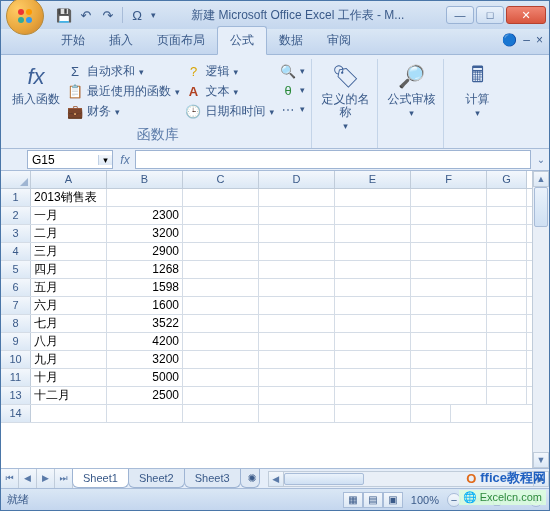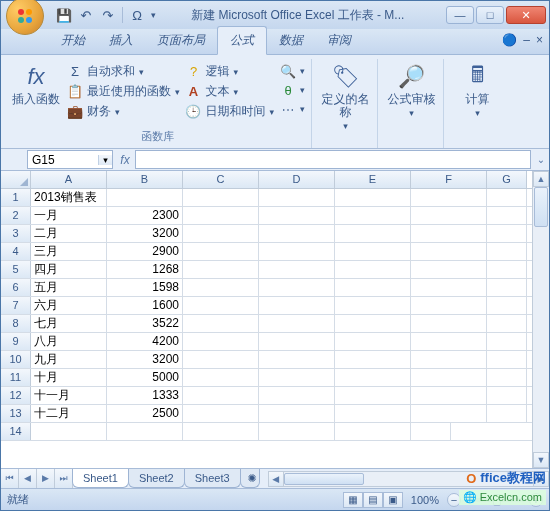--- a/index.html
+++ b/index.html
@@ -13,29 +13,29 @@
   .qat { display: flex; align-items: center; gap: 6px; margin-left: 4px; }
   .qat-ic { width: 16px; height: 16px; display: flex; align-items: center; justify-content: center; font-size: 13px; color: #3a5a89; }
   .qat-sep { width: 1px; height: 16px; background: #a8bcd8; }
   .title-text { flex: 1; text-align: center; color: #3a5a89; font-size: 12px; overflow: hidden; white-space: nowrap; text-overflow: ellipsis; }
   .win-controls { display: flex; gap: 2px; margin-left: 6px; }
   .win-btn { width: 28px; height: 18px; background: linear-gradient(#e9f1fa, #cfdff2); border: 1px solid #9ab3d5; border-radius: 3px; display: flex; align-items: center; justify-content: center; font-size: 11px; color: #3a5a89; }
   .win-btn.close { background: linear-gradient(#f08673, #d9563f); color: #fff; border-color: #b5412f; width: 40px; }
 
   
   .tabs { height: 26px; background: linear-gradient(#dae7f5, #c4d6ee); display: flex; align-items: flex-end; padding-left: 48px; border-bottom: 1px solid #a0b8d8; position: relative; }
-  .tab { padding: 5px 12px; color: #3a5a89; cursor: pointer; border-top-left-radius: 3px; border-top-right-radius: 3px; font-style: italic; }
+  .tab { padding: 5px 12px; color: #3a5a89; cursor: pointer; border-top-left-radius: 3px; border-top-right-radius: 3px; }
   .tab.active { background: #e6eef9; border: 1px solid #a0b8d8; border-bottom: 1px solid #e6eef9; margin-bottom: -1px; }
   .tabs-right { position: absolute; right: 6px; top: 4px; display: flex; gap: 6px; color: #3a5a89; font-size: 12px; }
 
   
   .ribbon { background: #e6eef9; padding: 4px 4px 0 4px; display: flex; gap: 3px; border-bottom: 1px solid #a8bcd8; height: 94px; }
   .group { background: #e6eef9; border-right: 1px solid #c4d4e8; padding: 2px 6px; display: flex; flex-direction: column; }
   .group-body { flex: 1; display: flex; gap: 6px; align-items: flex-start; padding-top: 2px; }
-  .group-label { text-align: center; color: #5a7aa8; font-size: 11px; padding: 2px 0; }
+  .group-label { text-align: center; color: #5a7aa8; font-size: 14px; padding: 2px 0; }
   .big-btn { display: flex; flex-direction: column; align-items: center; width: 50px; gap: 2px; }
   .big-ic { font-size: 22px; color: #3d6098; height: 28px; display: flex; align-items: center; }
   .big-txt { font-size: 12px; color: #3a5a89; text-align: center; line-height: 13px; }
   .stack { display: flex; flex-direction: column; gap: 3px; }
   .cmd-row { display: flex; align-items: center; gap: 4px; color: #3a5a89; font-size: 12px; white-space: nowrap; }
   .cmd-ic { width: 16px; height: 16px; display: flex; align-items: center; justify-content: center; font-size: 13px; }
   .arr { font-size: 9px; color: #3a5a89; }
 
   
   .nf-row { height: 22px; display: flex; align-items: center; border-bottom: 1px solid #a8bcd8; background: #e6eef9; }
@@ -363,30 +363,20 @@
               <div class="row-hdr">11</div>
               <div class="cell col-A">十月</div>
               <div class="cell col-B ra">5000</div>
               <div class="cell col-C"></div>
               <div class="cell col-D"></div>
               <div class="cell col-E"></div>
               <div class="cell col-F"></div>
               <div class="cell col-G"></div>
             </div>
             <div class="row">
-              <div class="row-hdr">12</div>
-              <div class="cell col-A">十一月</div>
-              <div class="cell col-B ra">1333</div>
-              <div class="cell col-C"></div>
-              <div class="cell col-D"></div>
-              <div class="cell col-E"></div>
-              <div class="cell col-F"></div>
-              <div class="cell col-G"></div>
-            </div>
-            <div class="row">
               <div class="row-hdr">13</div>
               <div class="cell col-A">十二月</div>
               <div class="cell col-B ra">2500</div>
               <div class="cell col-C"></div>
               <div class="cell col-D"></div>
               <div class="cell col-E"></div>
               <div class="cell col-F"></div>
               <div class="cell col-G"></div>
             </div>
             <div class="row">

